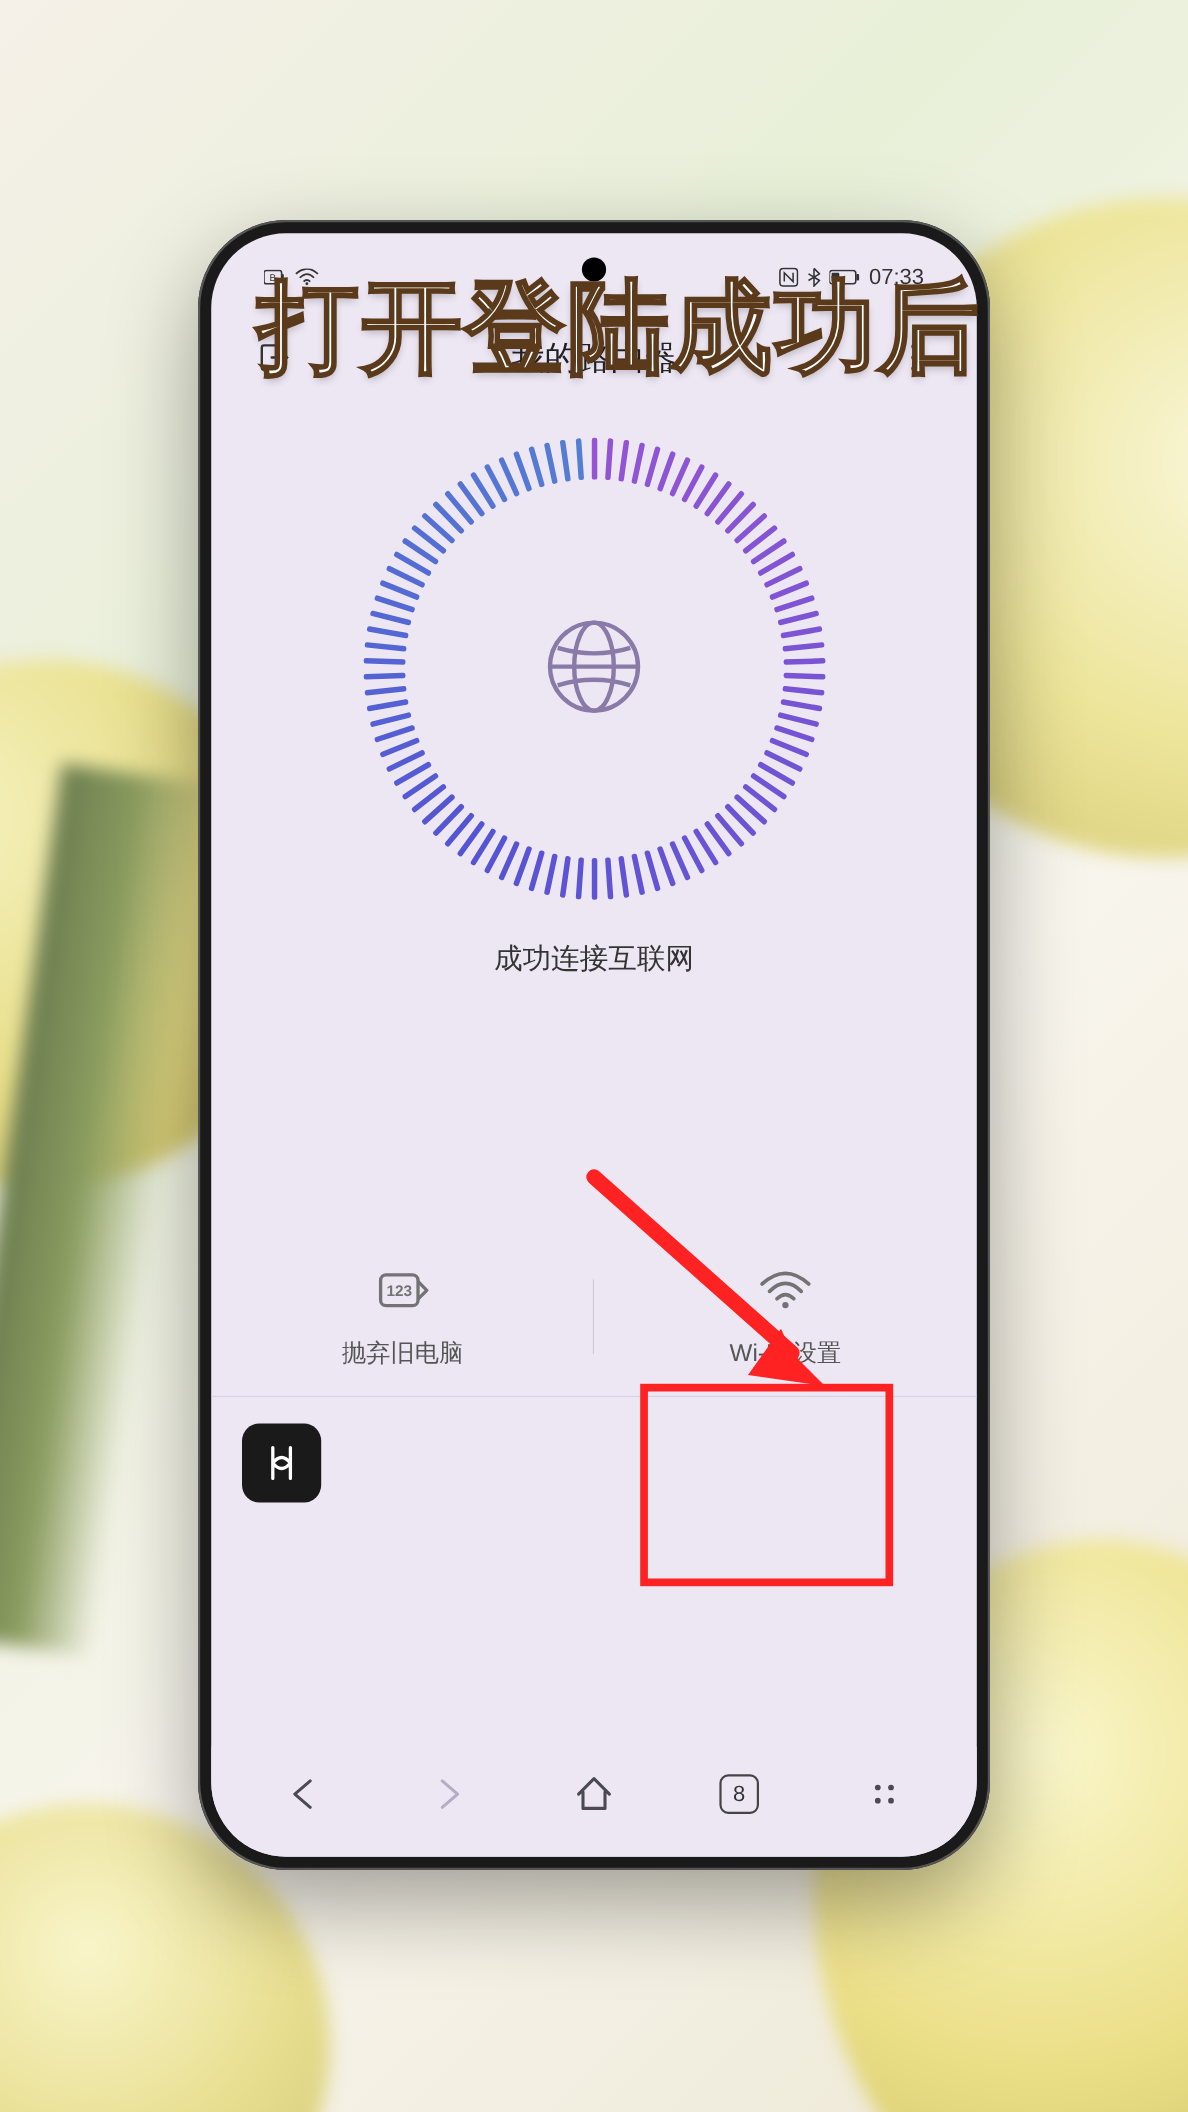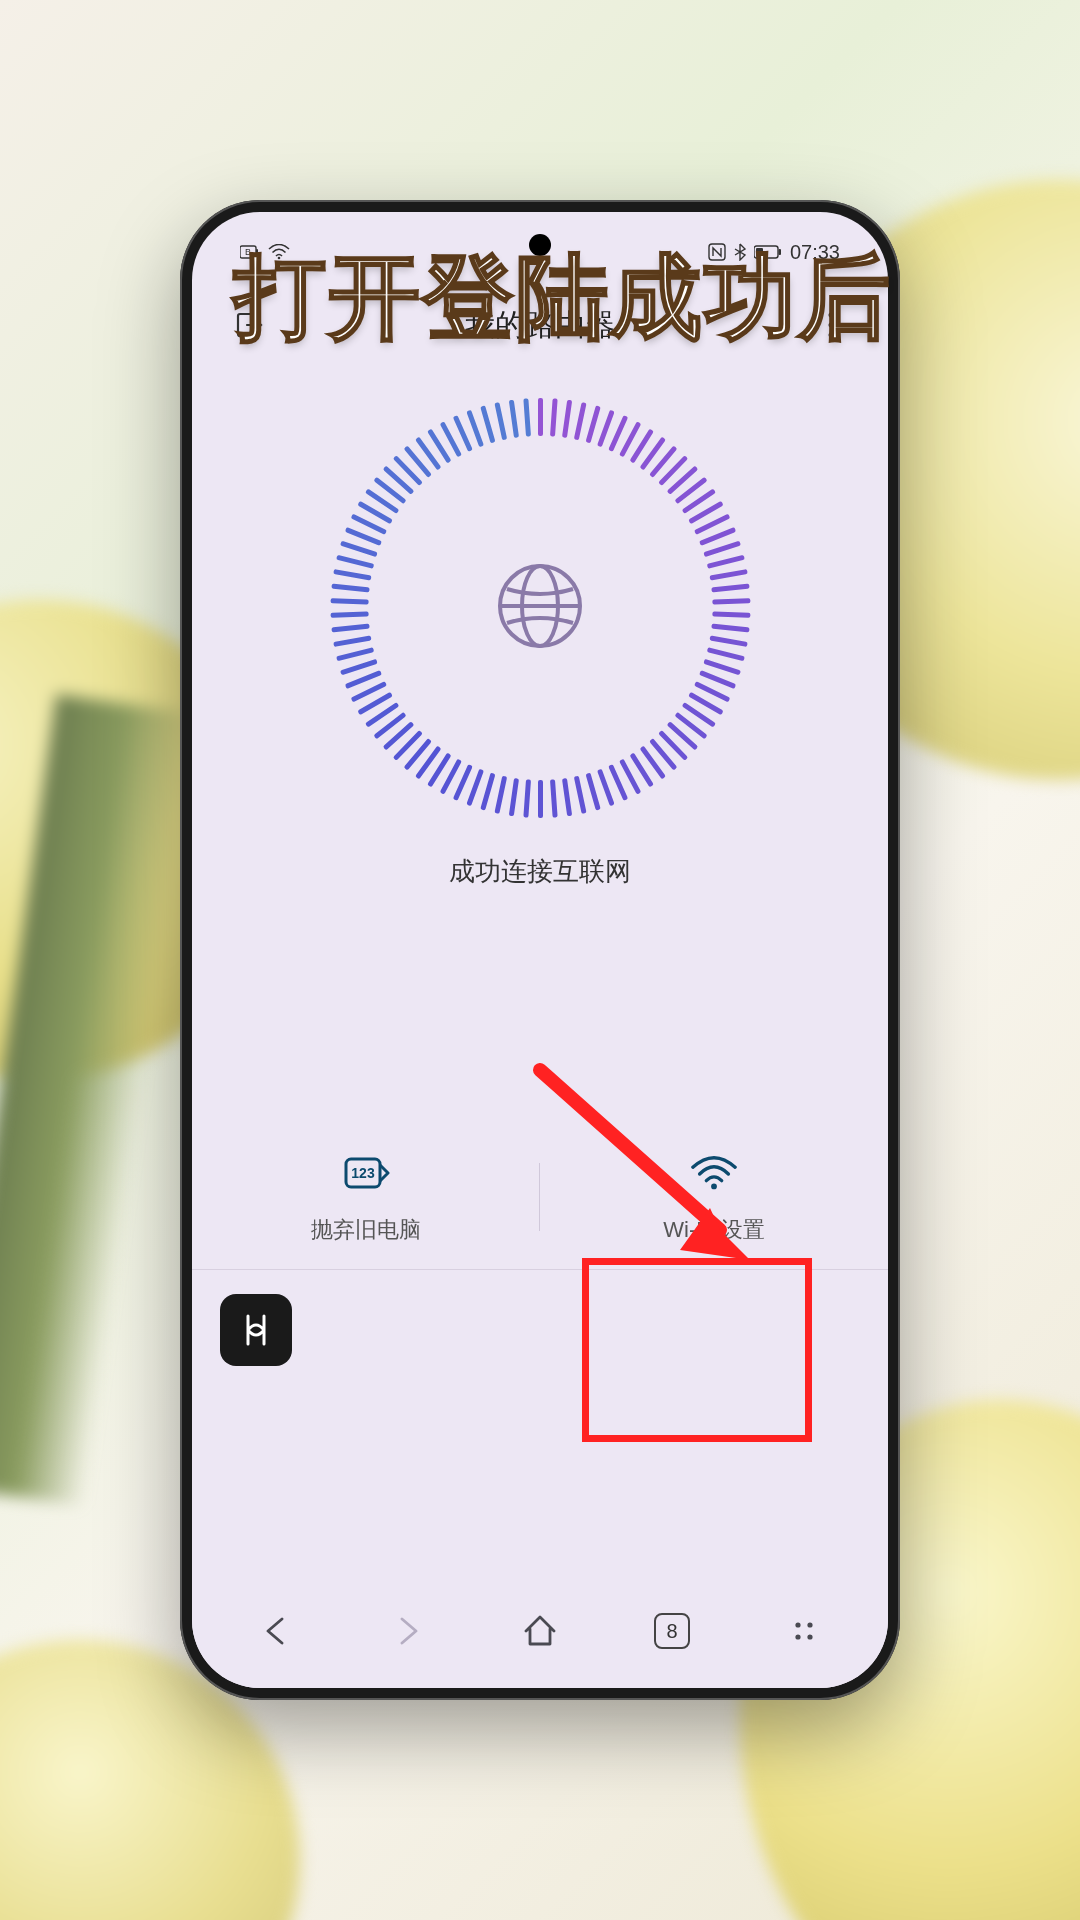--- a/index.html
+++ b/index.html
@@ -129,21 +129,21 @@
     }
     .option:first-child::after {
       content: "";
       position: absolute;
       right: 0;
       top: 14px;
       bottom: 14px;
       width: 1px;
       background: #d0c8da;
     }
-    .option-icon { width: 48px; height: 48px; color: #0c4a6e; display: flex; align-items: center; justify-content: center; }
+    .option-icon { width: 48px; height: 48px; color: #737373; display: flex; align-items: center; justify-content: center; }
     .option-label { font-size: 22px; color: #555; }
 
     
     .highlight-box {
       position: absolute;
       border: 7px solid #f22;
       pointer-events: none;
     }
     .arrow {
       position: absolute;

